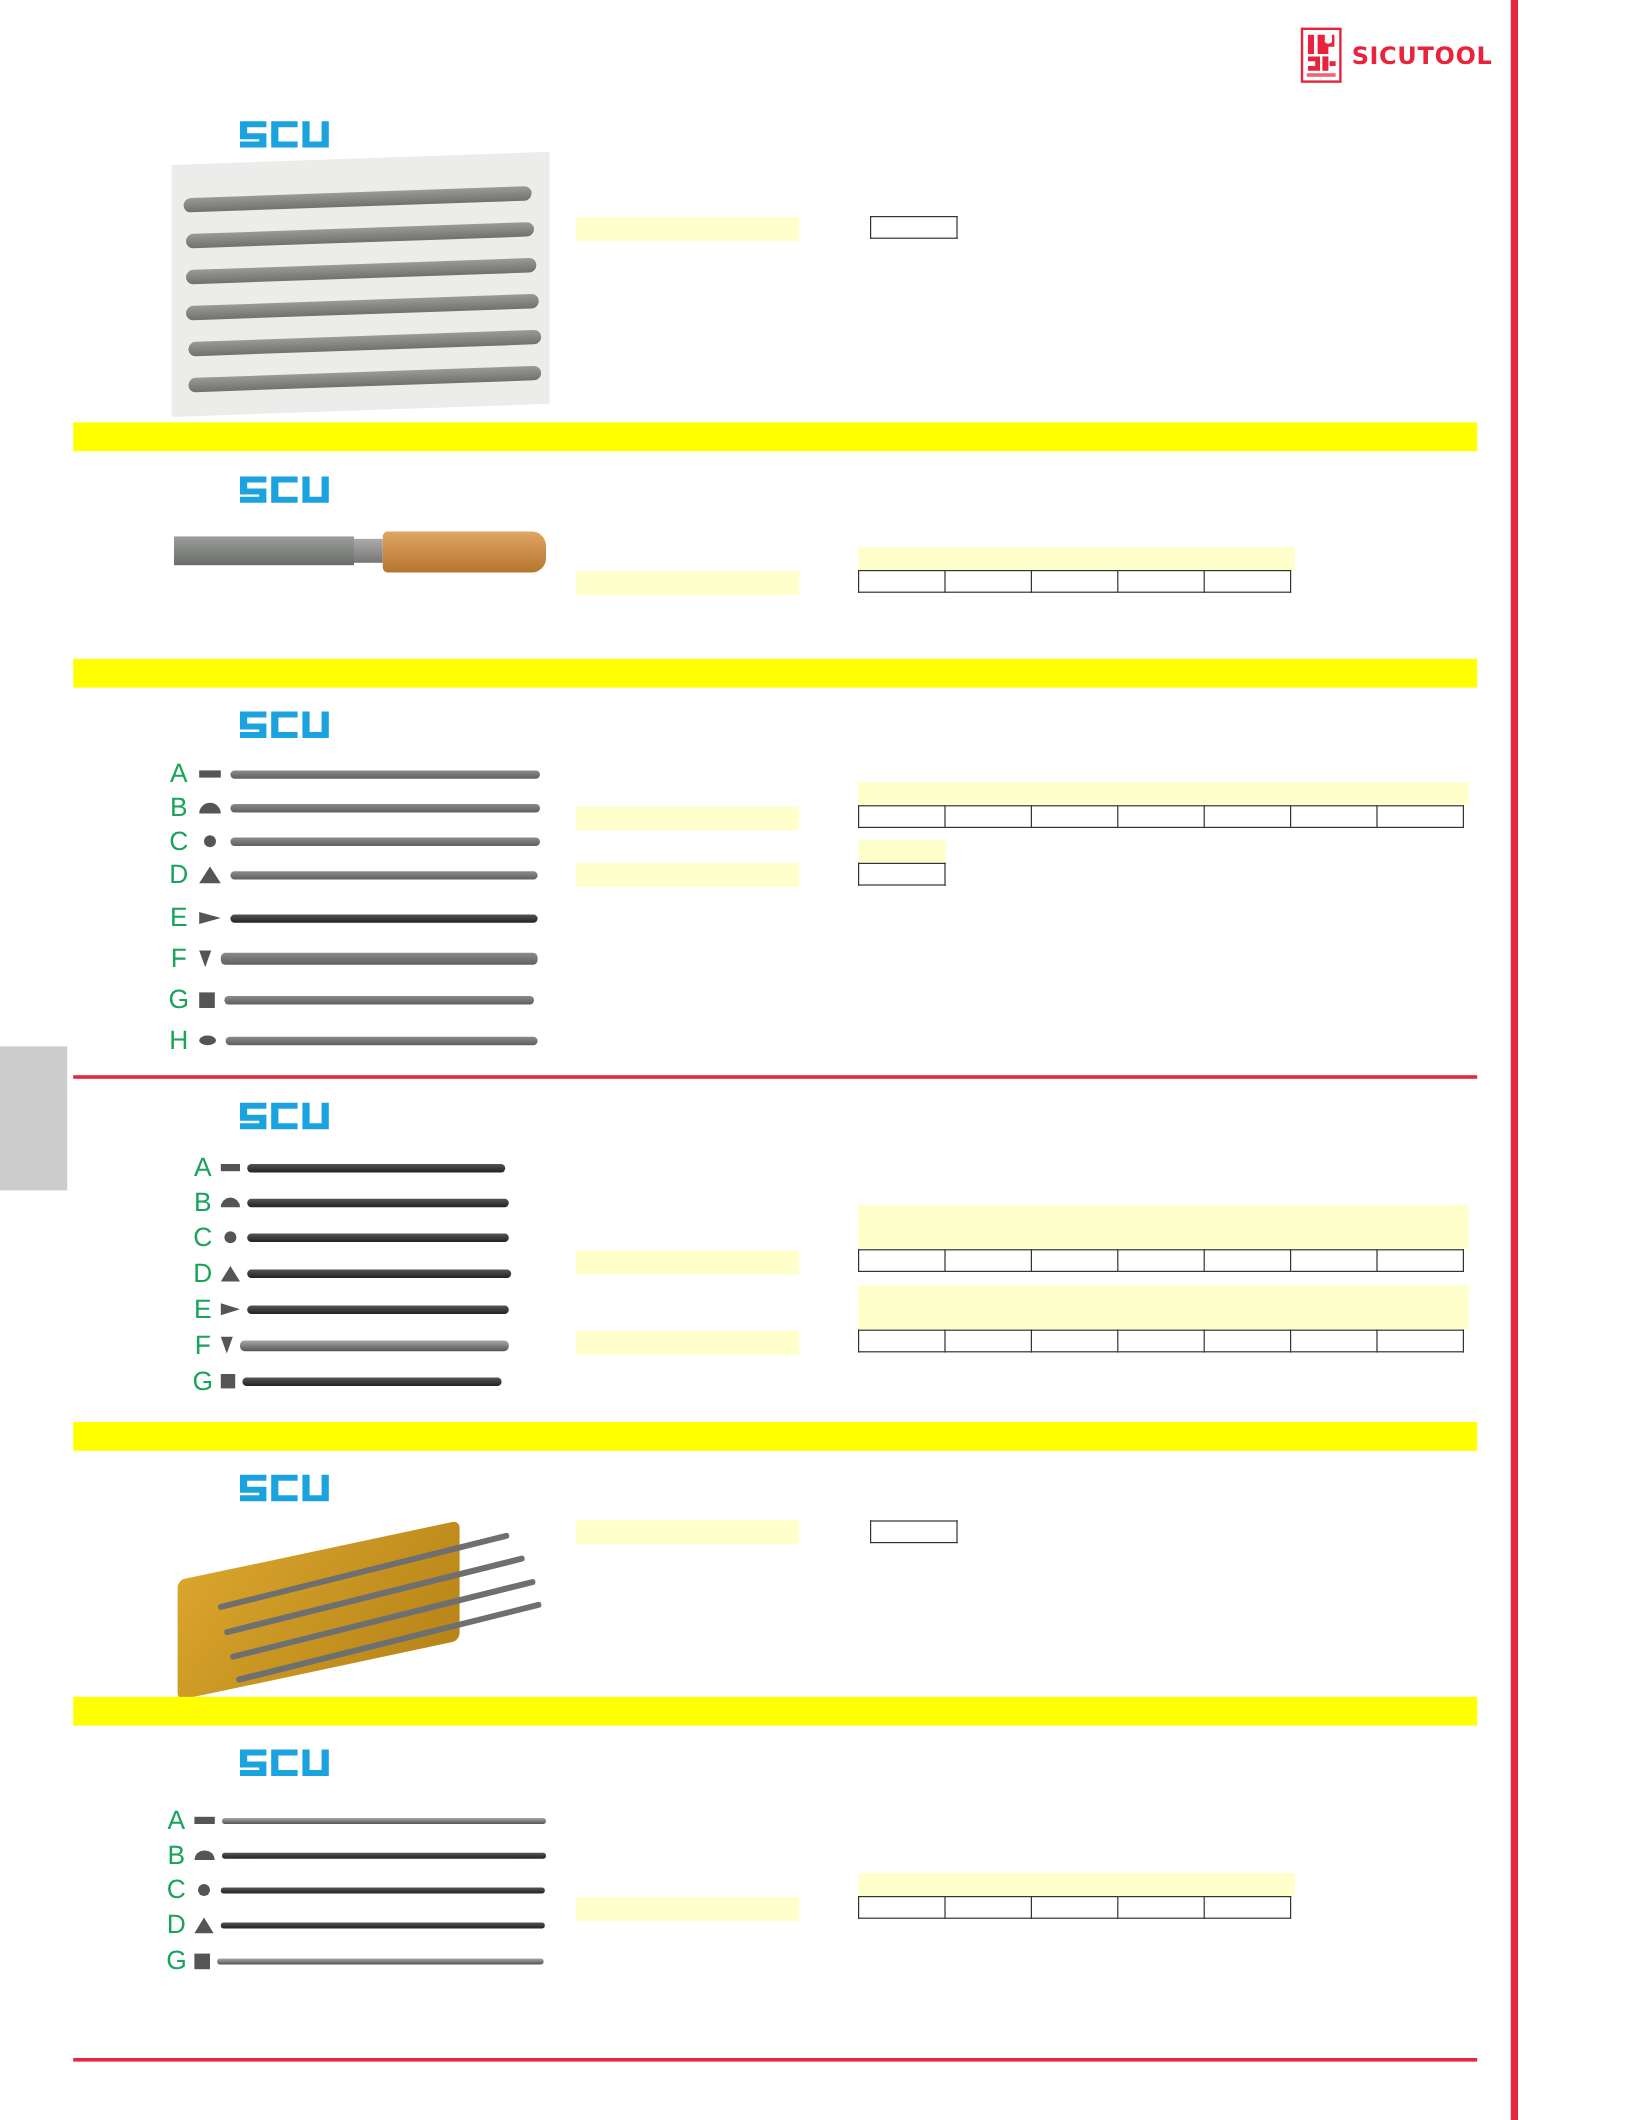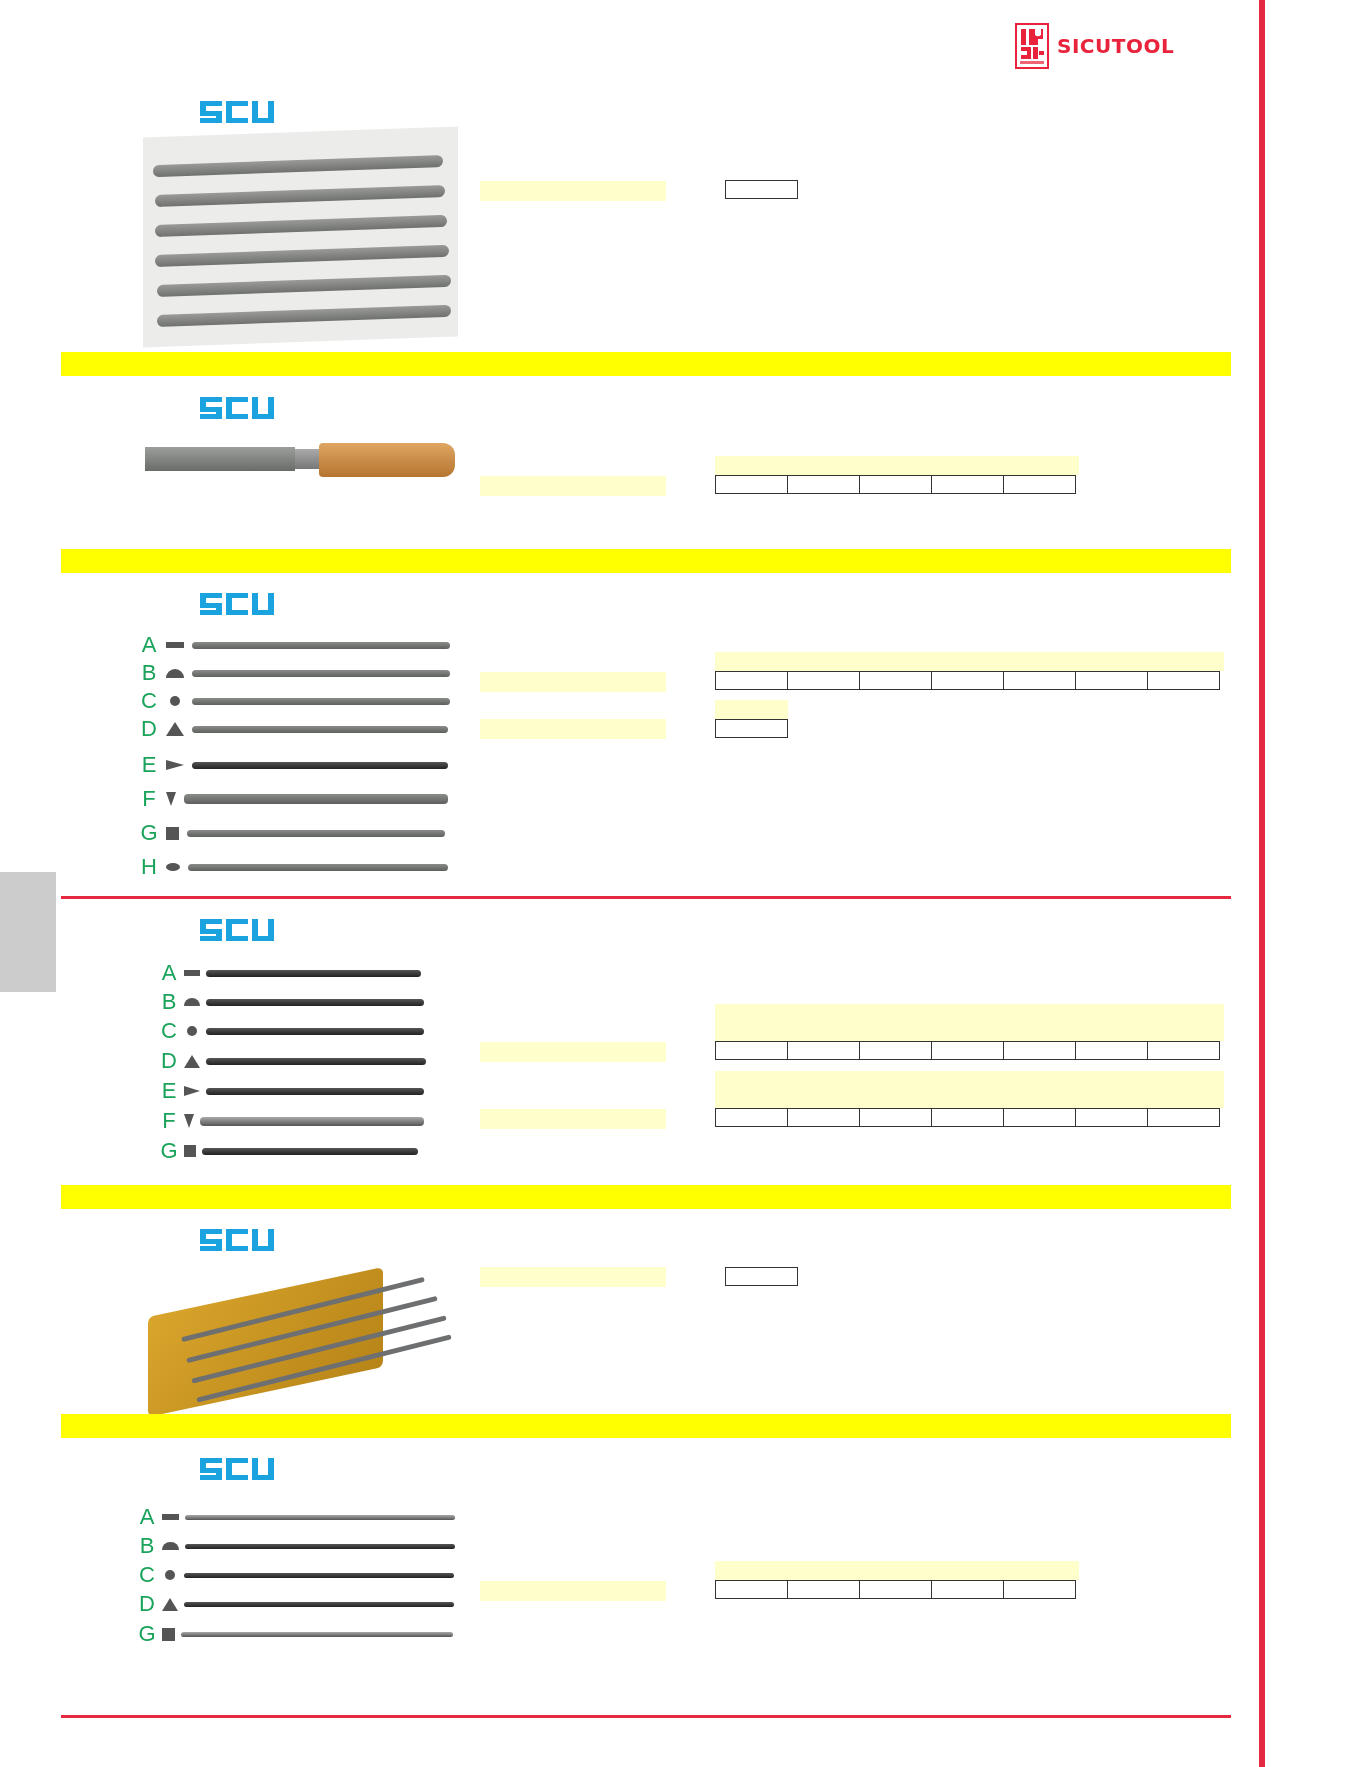--- a/index.html
+++ b/index.html
@@ -1,18 +1,18 @@
 <!DOCTYPE html>
 <html><head>
 <meta charset="utf-8">
 <style>
   html, body { margin:0; padding:0; background:#ffffff; }
   body { width:1364px; height:1767px; position:relative; overflow:hidden; font-family:"Liberation Sans", sans-serif; }
   .abs { position:absolute; }
-  .brand-logo { left:1015px; top:22px; width:190px; height:48px; display:flex; align-items:center; gap:8px; }
+  .brand-logo { left:1069px; top:22px; width:190px; height:48px; display:flex; align-items:center; gap:8px;justify-content:center; }
   .brand-mark { width:34px; height:46px; border:2px solid #e8233b; box-sizing:border-box; position:relative; background:#fff; }
   .brand-mark svg { position:absolute; left:0; top:0; }
   .brand-text { color:#e8233b; font-weight:bold; font-size:20px; letter-spacing:0.5px; font-family:"DejaVu Sans", sans-serif; }
   .right-rule { left:1259px; top:0; width:6px; height:1767px; background:#e3283f; }
   .side-tab { left:0; top:872px; width:56px; height:120px; background:#cccccc; }
   .yellow-band { left:61px; width:1170px; height:24px; background:#ffff00; }
   .red-rule { left:61px; width:1170px; height:3px; background:#e3283f; }
   .scu-logo { width:78px; height:26px; }
   .photo { overflow:hidden; }
   .label-bar { width:186px; height:20px; background:#ffffcc; }

